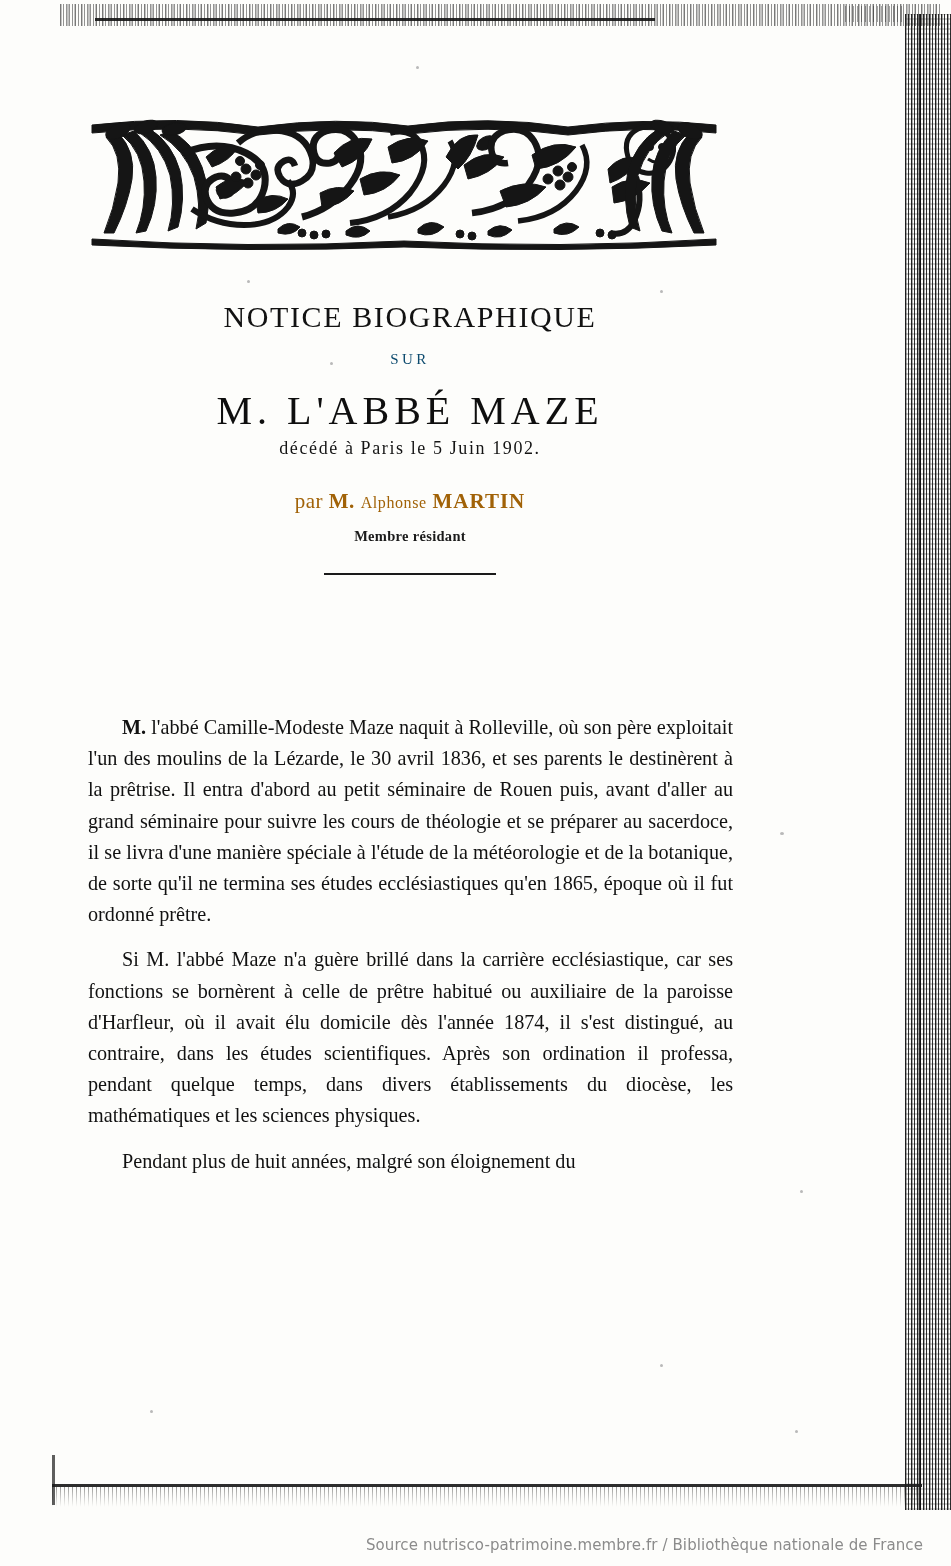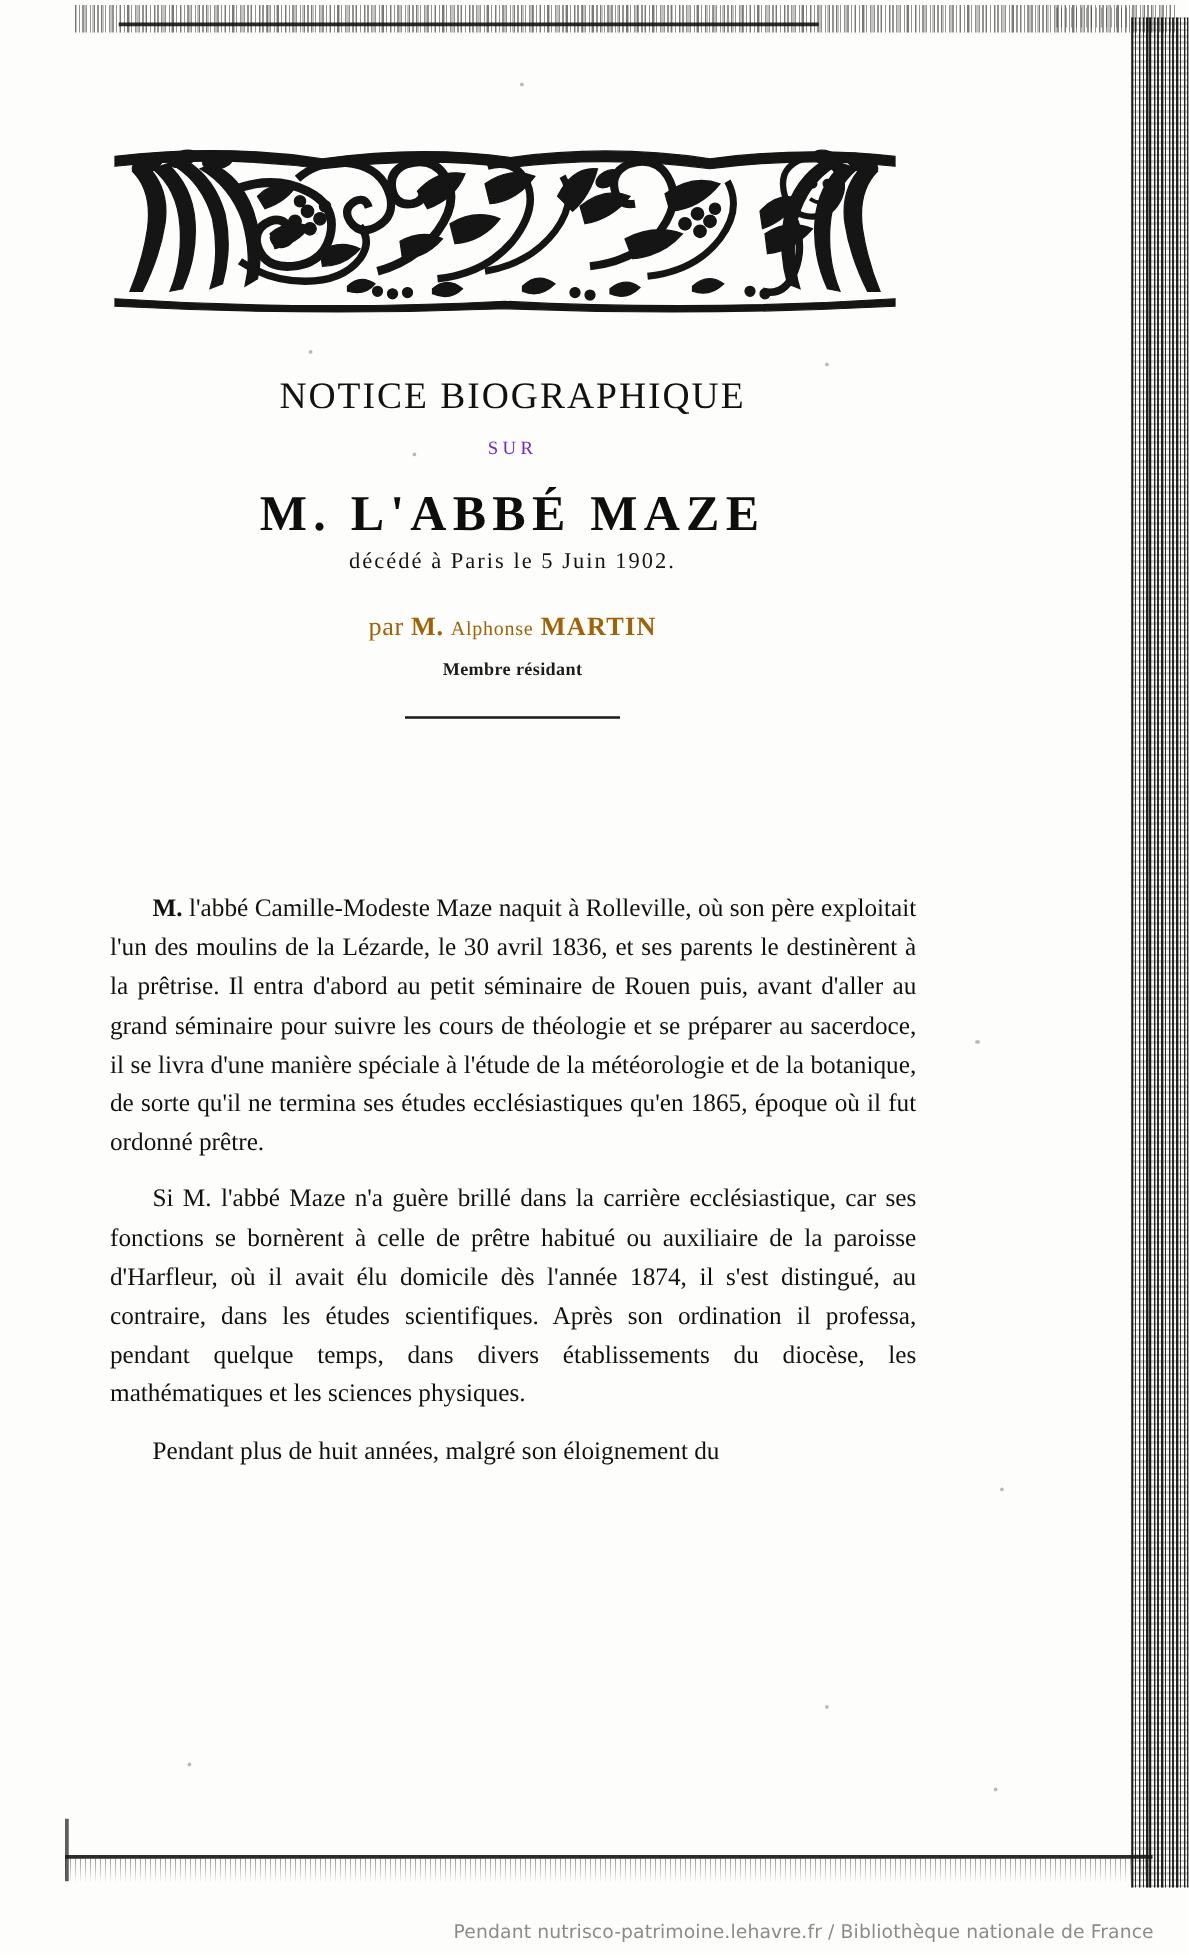--- a/index.html
+++ b/index.html
@@ -137,28 +137,28 @@
     font-size: 30px;
     letter-spacing: 1.6px;
     color: #121212;
     font-weight: 400;
     line-height: 1.1;
   }
   .doc-subtitle-sur {
     margin-top: 18px;
     font-size: 15px;
     letter-spacing: 3.5px;
-    color: #6d28d9;
+    color: #0c4a6e;
   }
   .doc-name {
     margin-top: 22px;
     font-size: 40px;
     letter-spacing: 5px;
     color: #0e0e0e;
-    font-weight: 700;
+    font-weight: 400;
     line-height: 1.05;
   }
   .doc-role {
     margin-top: 16px;
     font-size: 14.5px;
     font-style: italic;
     color: #1d1d1d;
     letter-spacing: 0.2px;
   }
   .doc-death {
@@ -376,15 +376,15 @@
 
   <div class="body-text">
     <p>
       <span class="bold-inline">M.</span>
       <span> l'abbé Camille-Modeste Maze naquit à Rolleville, où son père exploitait l'un des moulins de la Lézarde, le 30 avril 1836, et ses parents le destinèrent à la prêtrise. Il entra d'abord au petit séminaire de Rouen puis, avant d'aller au grand séminaire pour suivre les cours de théologie et se préparer au sacerdoce, il se livra d'une manière spéciale à l'étude de la météorologie et de la botanique, de sorte qu'il ne termina ses études ecclésiastiques qu'en 1865, époque où il fut ordonné prêtre.</span>
     </p>
     <p>Si M. l'abbé Maze n'a guère brillé dans la carrière ecclésiastique, car ses fonctions se bornèrent à celle de prêtre habitué ou auxiliaire de la paroisse d'Harfleur, où il avait élu domicile dès l'année 1874, il s'est distingué, au contraire, dans les études scientifiques. Après son ordination il professa, pendant quelque temps, dans divers établissements du diocèse, les mathématiques et les sciences physiques.</p>
     <p>Pendant plus de huit années, malgré son éloignement du</p>
   </div>
 
-  <div class="footer-source">Pendant nutrisco-patrimoine.lehavre.fr / Bibliothèque nationale de France</div>
+  <div class="footer-source">Source nutrisco-patrimoine.membre.fr / Bibliothèque nationale de France</div>
 
 </div>
 
 </body></html>

